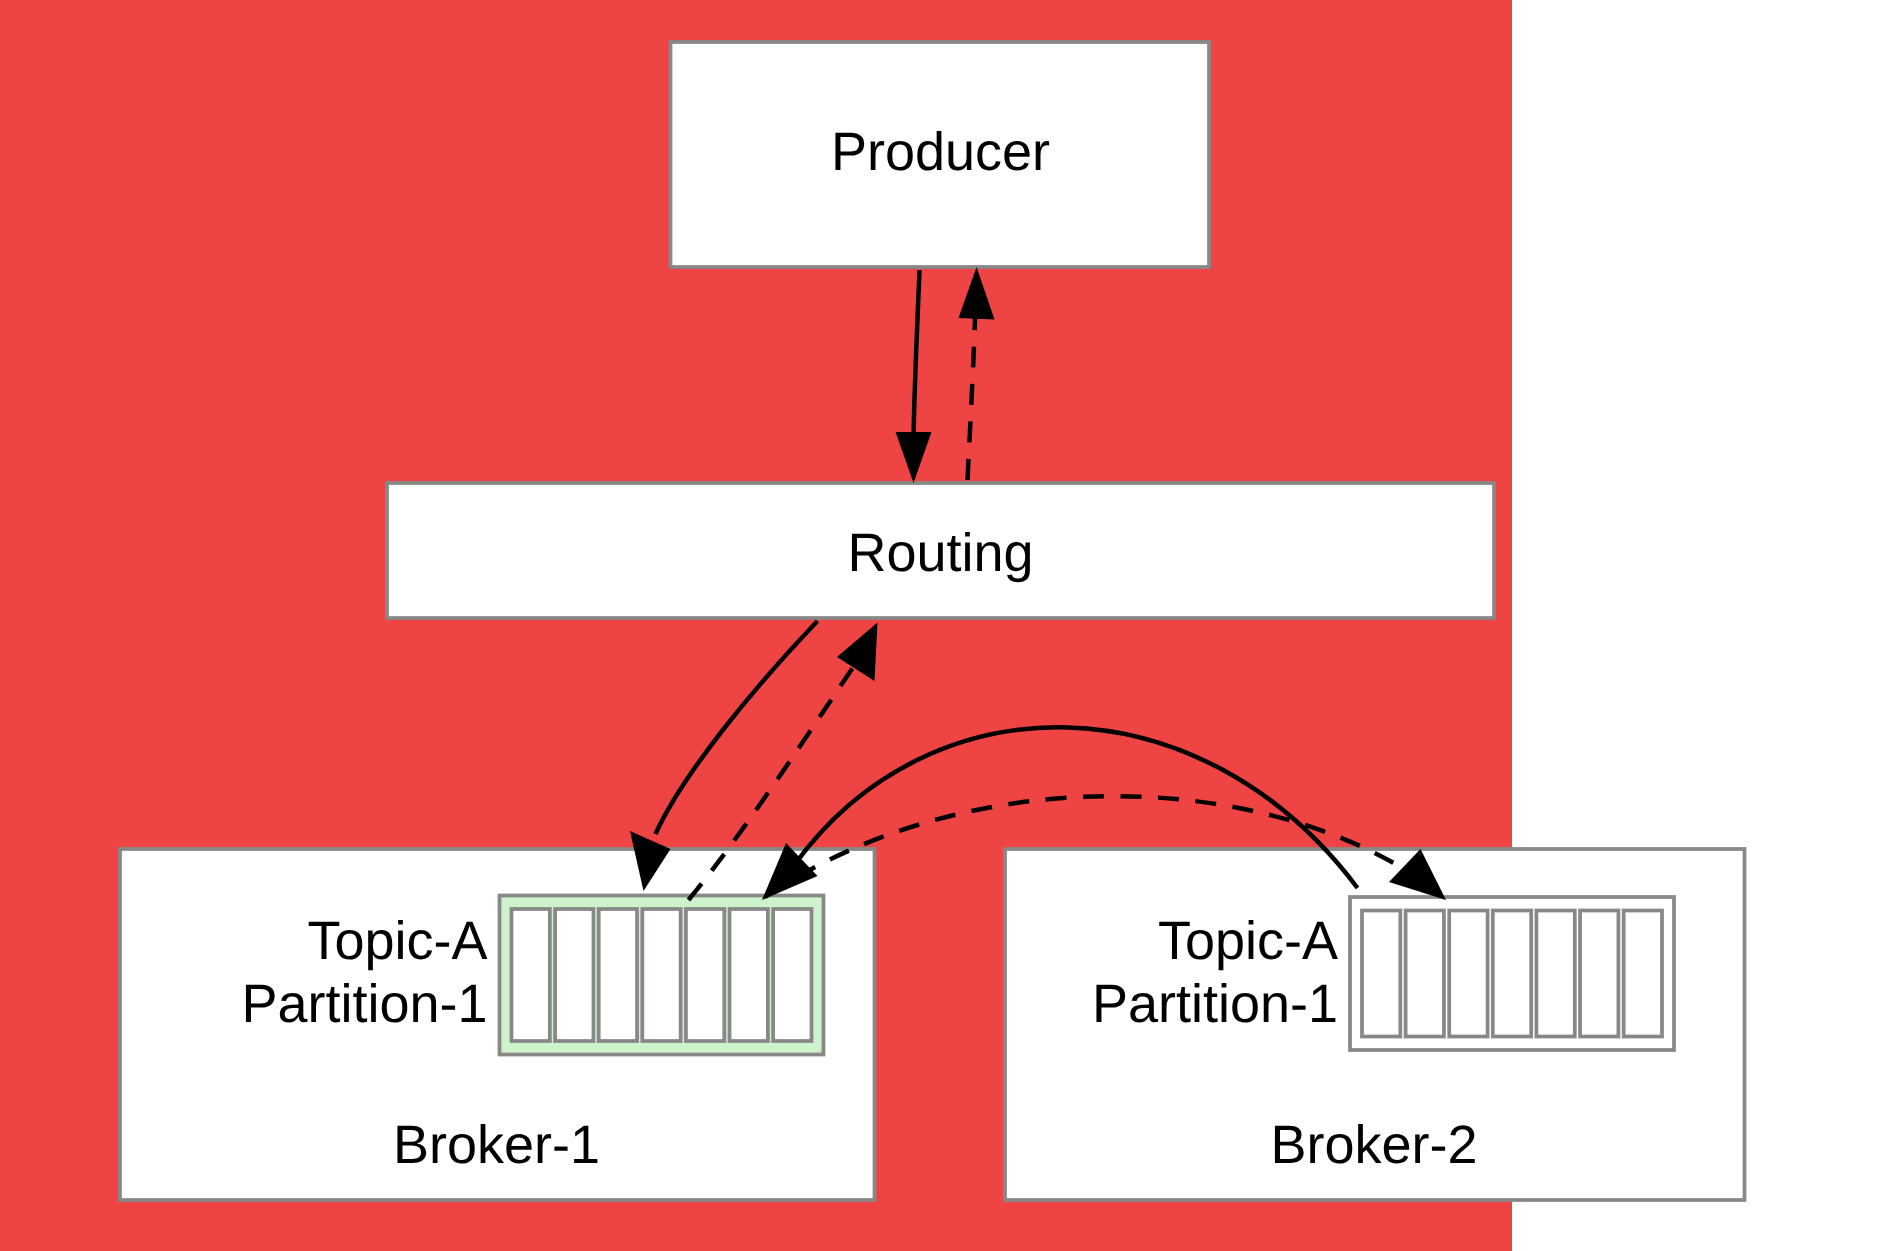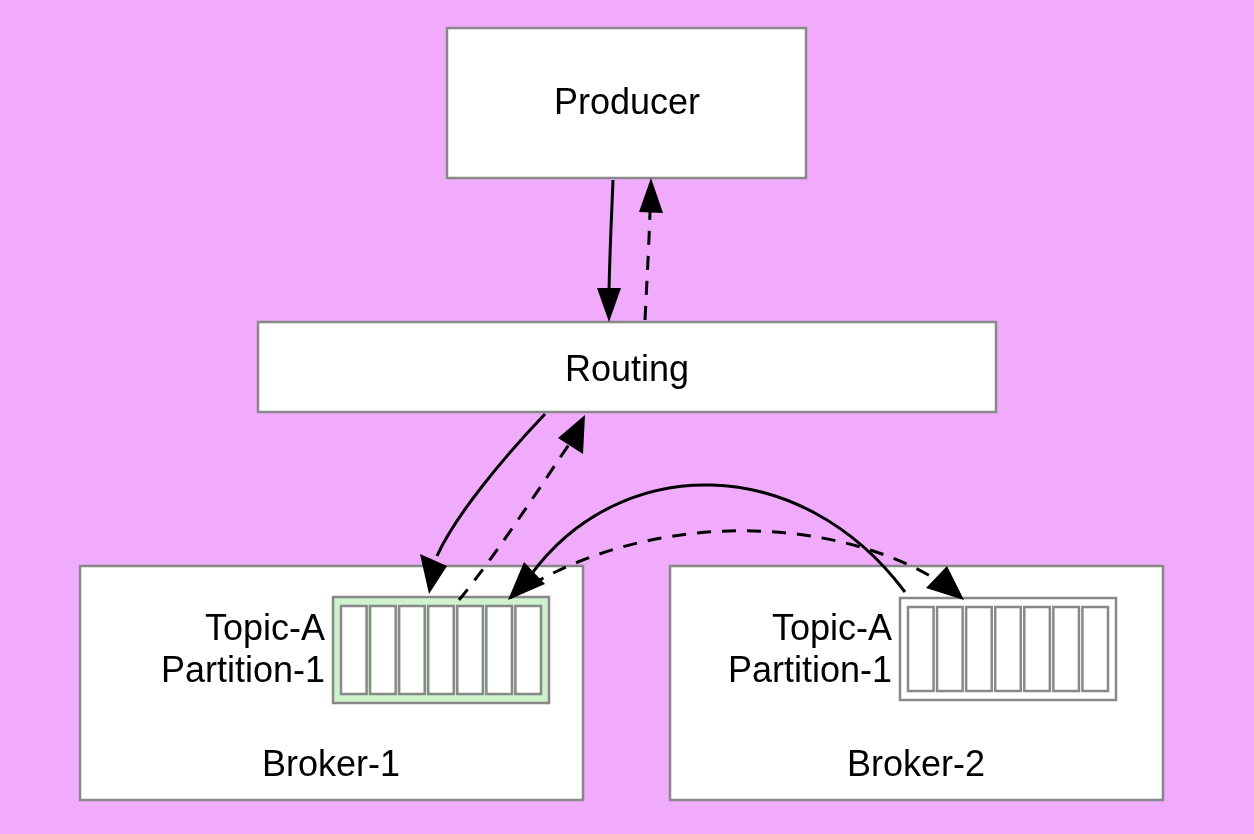--- a/index.html
+++ b/index.html
@@ -8,23 +8,23 @@
     background: #ffffff;
   }
   body {
     width: 1254px;
     height: 834px;
     font-family: "Liberation Sans", sans-serif;
     overflow: hidden;
   }
   #diagram-root {
     position: relative;
-    width: 1254px;
+    width: 1008px;
     height: 834px;
-    background: #f0abfc;
+    background: #ef4444;
   }
   #diagram-svg {
     position: absolute;
     top: 0;
     left: 0;
     width: 1254px;
     height: 834px;
     display: block;
   }
   .node-box {

